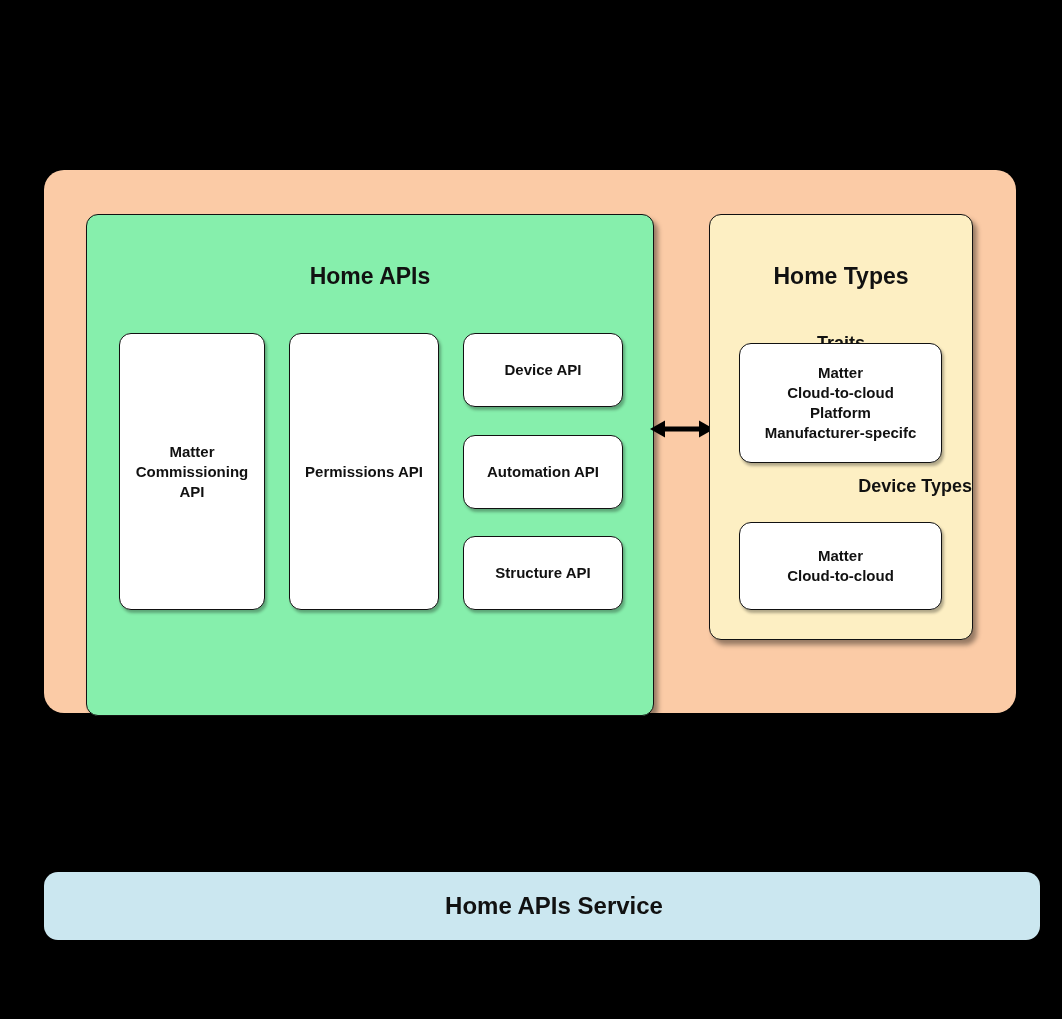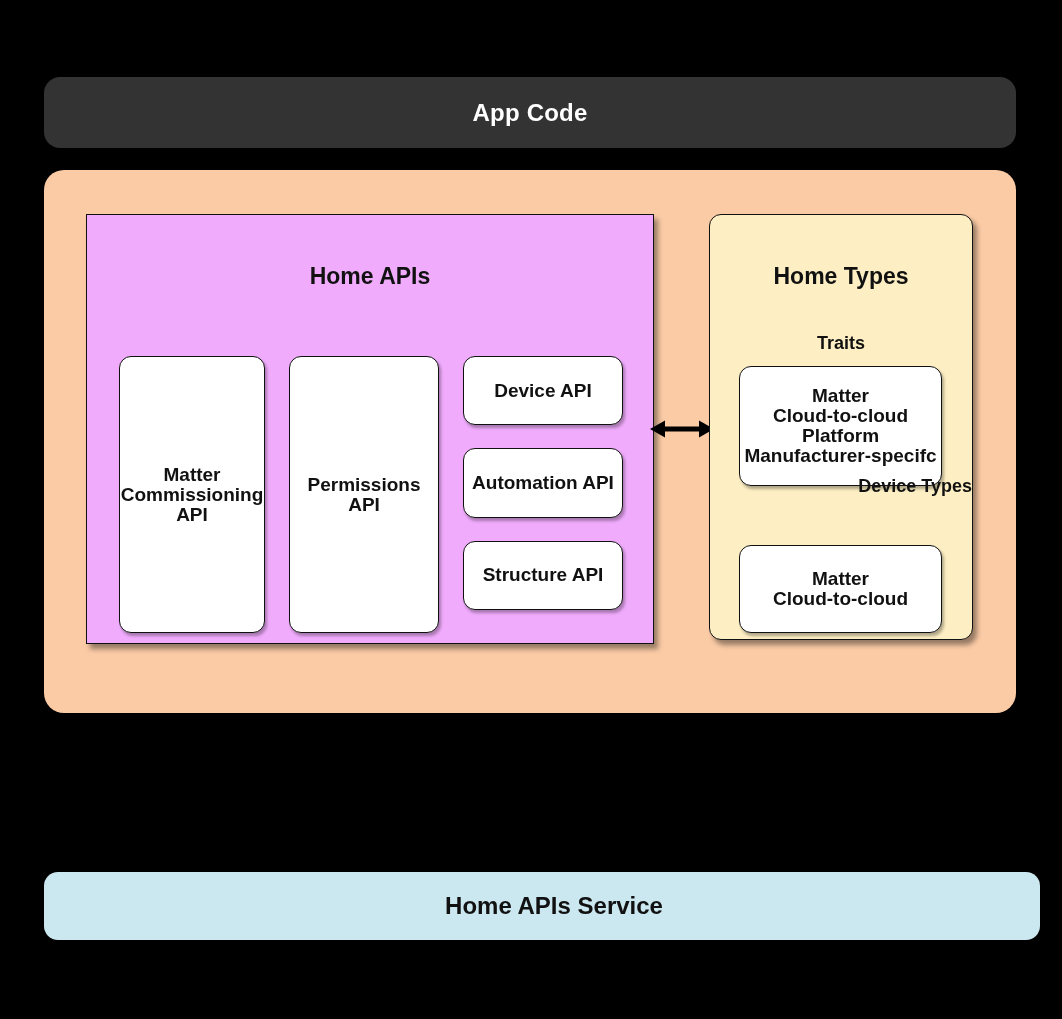--- a/index.html
+++ b/index.html
@@ -47,24 +47,24 @@
     width: 100%;
     text-align: center;
     font-size: 23px;
     font-weight: bold;
   }
 
   
   .home-apis-box {
     position: absolute;
     left: 42px; top: 44px;
-    width: 568px; height: 430px;
-    background: #f0abfc;
+    width: 568px; height: 502px;
+    background: #86efac;
     border: 1.5px solid #111111;
-    border-radius: 0;
+    border-radius: 12px;
     box-shadow: 4px 5px 5px rgba(0,0,0,0.40);
     box-sizing: border-box;
   }
   .group-title {
     position: absolute;
     left: 0; top: 48px;
     width: 100%;
     text-align: center;
     font-size: 23px;
     font-weight: bold;
@@ -76,26 +76,25 @@
     display: flex;
     gap: 24px;
   }
   .white-box {
     background: #ffffff;
     border: 1.5px solid #111111;
     border-radius: 12px;
     box-shadow: 2px 3px 3px rgba(0,0,0,0.30);
     display: flex; align-items: center; justify-content: center;
     text-align: center;
-    font-size: 19px;
+    font-size: 15px;
     font-weight: bold;
     line-height: 20px;
     box-sizing: border-box;
     white-space: pre-line;
-    margin-top: 23px;
   }
   .col-tall-1 { width: 146px; height: 277px; }
   .col-tall-2 { width: 150px; height: 277px; }
   .col-stack {
     width: 160px; height: 277px;
     display: flex; flex-direction: column;
     justify-content: space-between;
   }
   .col-stack .white-box { width: 100%; height: 74px; }
 
@@ -151,23 +150,20 @@
   .service-bar .bar-label {
     font-size: 24px;
     font-weight: bold;
   }
 </style>
 </head>
 <body>
 
 <div class="canvas">
 
-  <div class="app-code-bar">
-    <span class="bar-label">App Code</span>
-  </div>
 
   <div class="sdk-box">
 
     <div class="home-apis-box">
       <div class="group-title">Home APIs</div>
       <div class="api-row">
         <div class="white-box col-tall-1">Matter
 Commissioning
 API</div>
         <div class="white-box col-tall-2">Permissions API</div>

